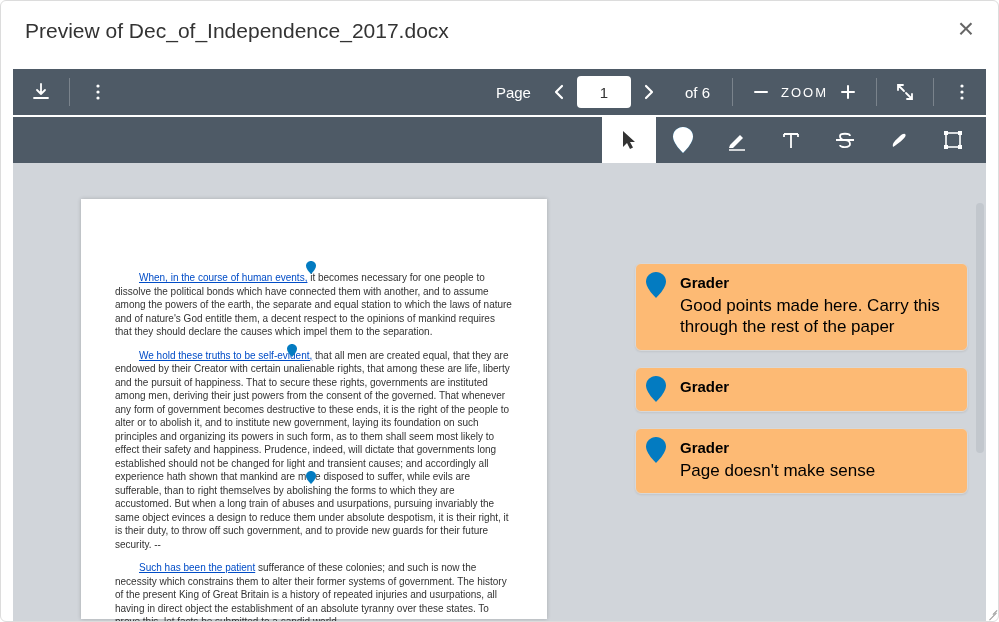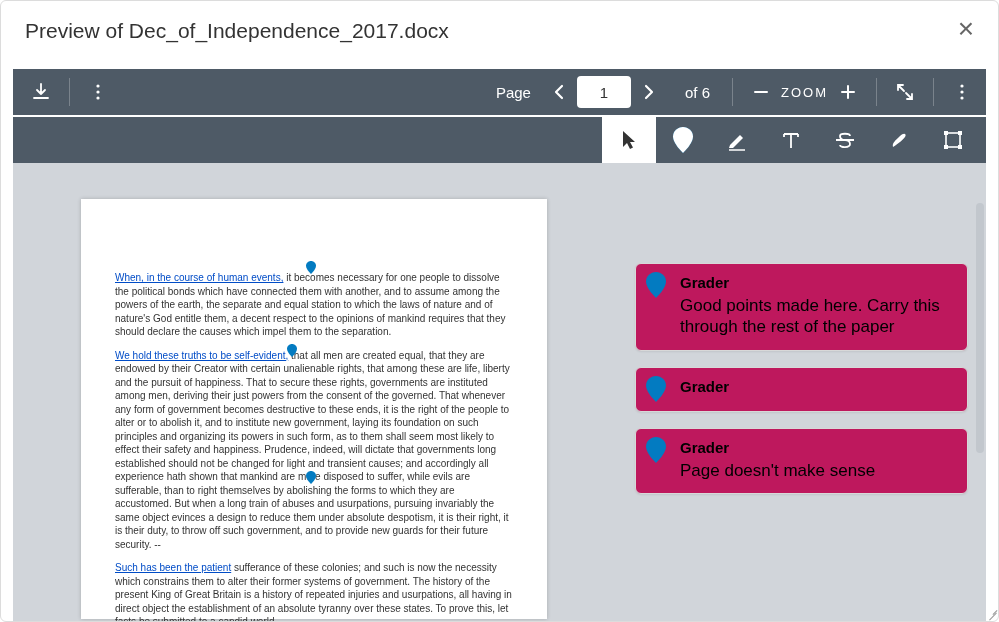--- a/index.html
+++ b/index.html
@@ -22,24 +22,24 @@
 
 .toolbar2 { background: #4e5a66; height: 46px; display: flex; align-items: center; justify-content: flex-end; padding-right: 6px; margin-top: 2px; }
 .tool { width: 54px; height: 46px; display: flex; align-items: center; justify-content: center; cursor: pointer; }
 .tool.active { background: #fff; }
 .tool.active svg path, .tool.active svg polygon { fill: #333; }
 
 .canvas { position: relative; background: #d1d5da; height: 460px; display: flex; overflow: hidden; }
 .doc-page { position: absolute; left: 68px; top: 36px; width: 466px; height: 420px; background: #fff; box-shadow: 0 0 4px rgba(0,0,0,0.2); padding: 72px 34px 0 34px; font-size: 10px; line-height: 1.35; color: #333; }
 .doc-page p { margin-bottom: 0; }
 .doc-page .para { margin-bottom: 10px; }
-.doc-page a { color: #004cc7; text-decoration: underline; }
+.doc-page a { color: #004cc7; text-decoration: underline; margin-left: 24px; }
 
 .comments { position: absolute; right: 18px; top: 100px; width: 333px; display: flex; flex-direction: column; gap: 16px; }
-.comment { background: #be185d; border: 1px solid #d8d8d8; border-radius: 6px; padding: 10px 14px 12px 44px; position: relative; box-shadow: 0 1px 2px rgba(0,0,0,0.08); }
+.comment { background: #fdba74; border: 1px solid #d8d8d8; border-radius: 6px; padding: 10px 14px 12px 44px; position: relative; box-shadow: 0 1px 2px rgba(0,0,0,0.08); }
 .comment .pin { position: absolute; left: 10px; top: 8px; }
 .comment .author { font-weight: 700; font-size: 15px; margin-bottom: 4px; }
 .comment .body { font-size: 17px; line-height: 1.25; }
 
 .vscroll { position: absolute; right: 2px; top: 40px; width: 8px; height: 250px; background: #c2c7cd; border-radius: 4px; }
 
 .marker-pin { position: absolute; }
 
 .resize-handle { position: absolute; bottom: 1px; right: 1px; width: 14px; height: 14px; }
 .resize-handle::before, .resize-handle::after { content:""; position:absolute; background:#999; width:10px; height:1px; transform: rotate(-45deg);}

